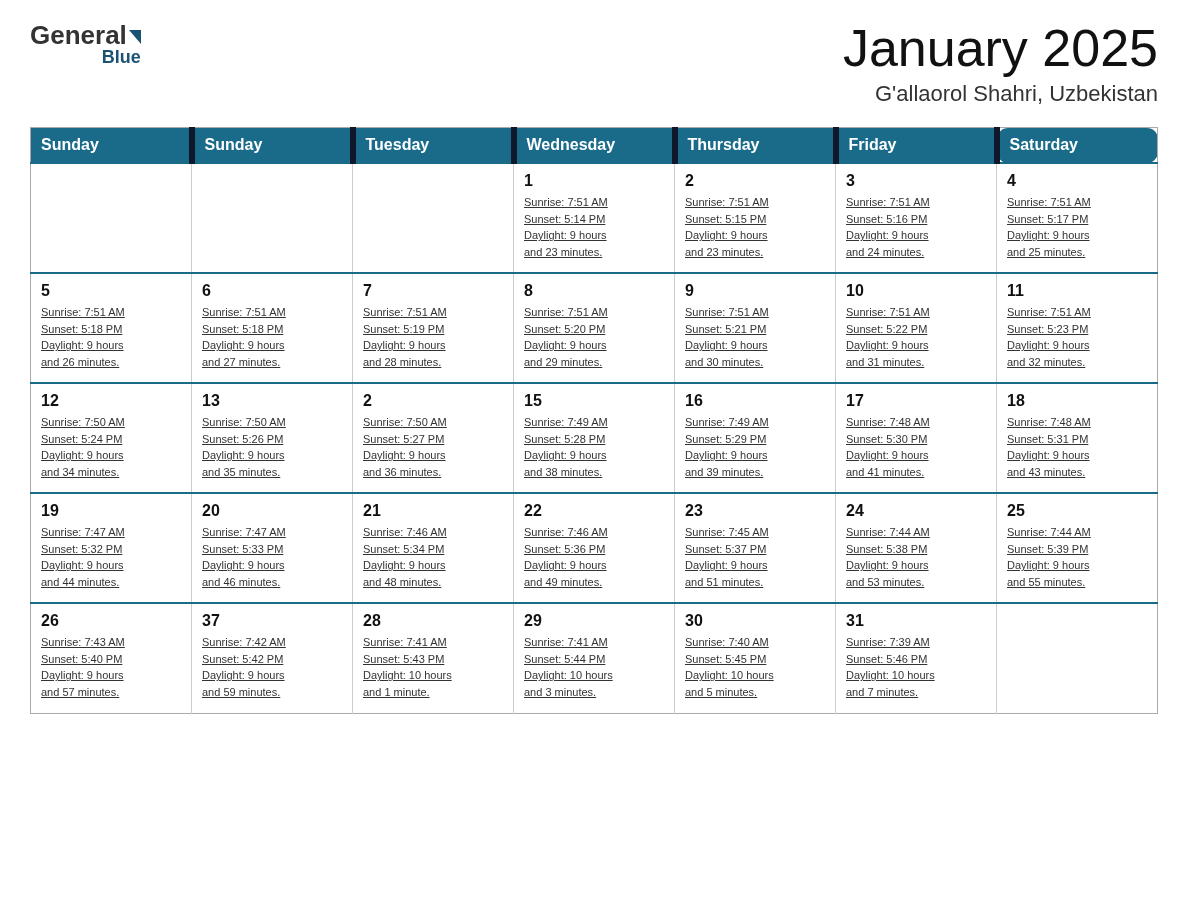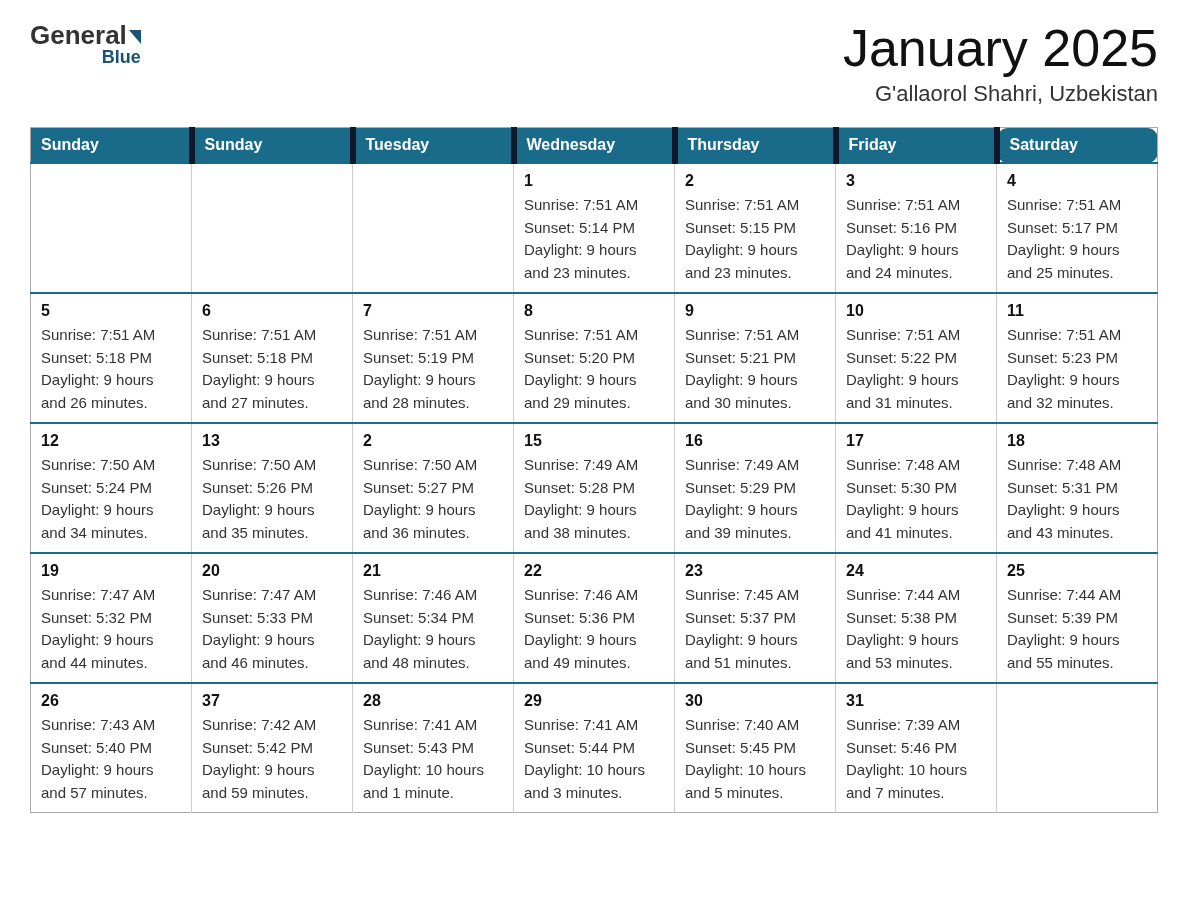--- a/index.html
+++ b/index.html
@@ -91,23 +91,24 @@
     .calendar tbody td:last-child {
       border-right: none;
     }
     .day-number {
       font-size: 16px;
       font-weight: bold;
       color: #111;
       margin-bottom: 4px;
     }
     .day-info {
-      font-size: 15px;
+      font-size: 11px;
       color: #333;
       line-height: 1.5;
+      text-decoration: underline;
     }
     .empty-cell {
       background: #fff;
     }
   </style>
 </head>
 <body>
 
 <div class="header-area">
   <div class="logo">

